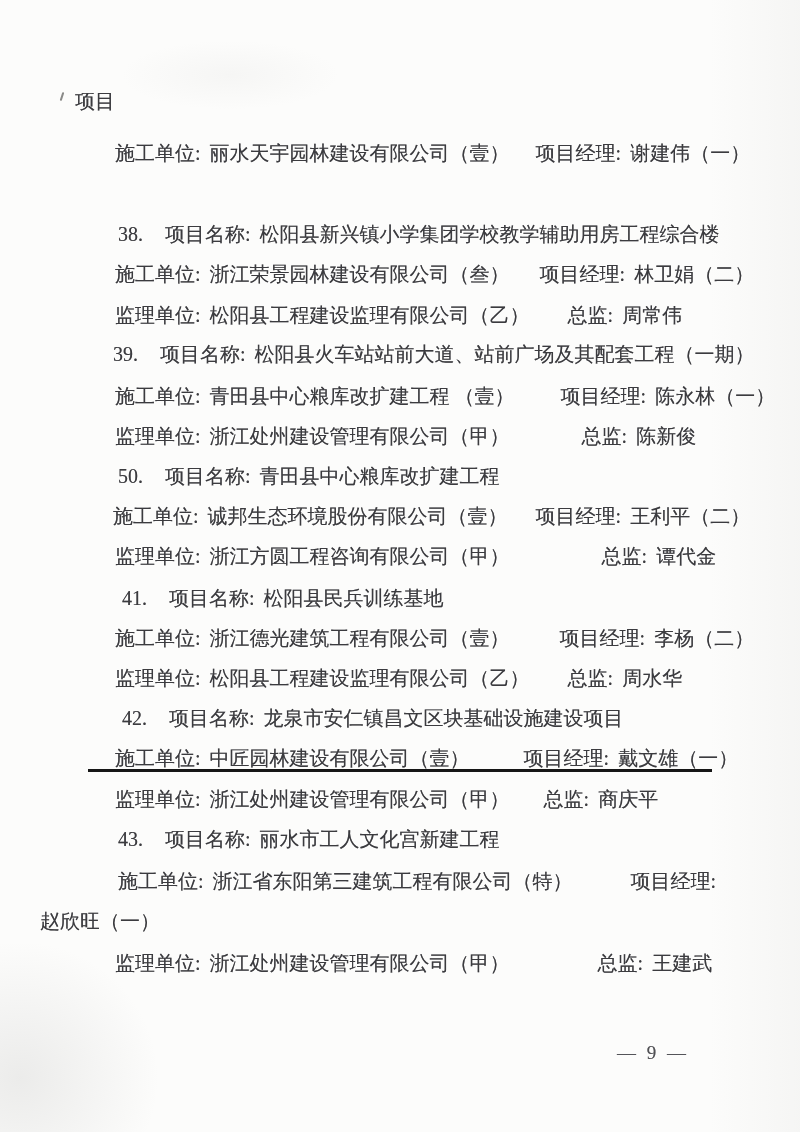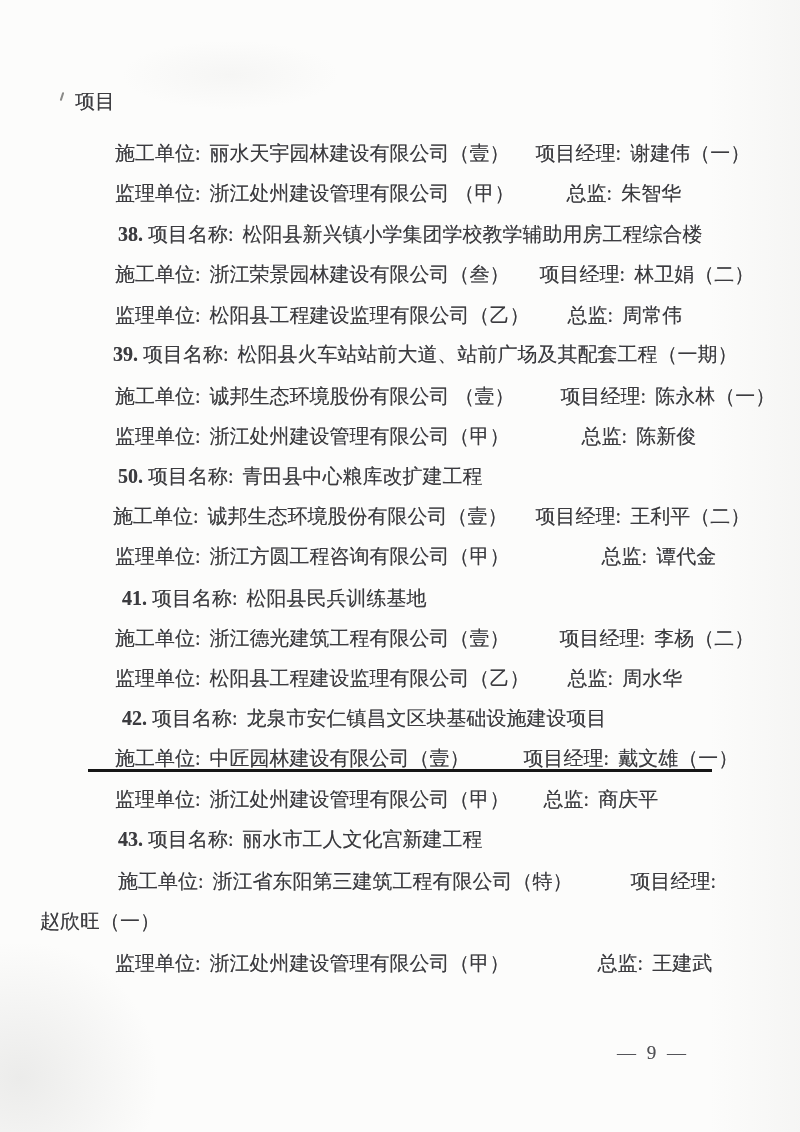--- a/index.html
+++ b/index.html
@@ -19,49 +19,48 @@
     background:radial-gradient(ellipse at 50% 50%, rgba(190,190,188,0.10), rgba(190,190,188,0) 70%); }
   .stray {
     position:absolute; left:61px; top:92px; width:2px; height:9px;
     background:#8a8a88; transform:rotate(18deg); border-radius:1px;
   }
   .line {
     position:absolute; font-size:20px; line-height:26px; white-space:nowrap;
     text-shadow:0 0 0.6px rgba(60,60,64,0.55);
   }
   .lbl { margin-right:9px;font-family:Liberation Serif, serif; }
-  .num { margin-right:5px;font-weight:bold; }
+  .num { margin-right:22px; }
   .g { display:inline-block; height:1px; }
   .rule { position:absolute; left:88px; top:769px; width:624px; height:3px; background:#161616; }
   .footer {
     position:absolute; top:1042px; left:617px; font-size:19px;
     color:#515155; letter-spacing:3px;
     text-shadow:0 0 0.6px rgba(80,80,84,0.5);
   }
 </style>
 </head>
 <body>
 
 <div class="page">
   <div class="smudge bl"></div>
   <div class="smudge re"></div>
   <div class="smudge tc"></div>
   <div class="stray"></div>
 
   <div class="line" style="top:88px;left:75px">项目</div>
 
   <div class="line" style="top:140px;left:115px"><span class="lbl">施工单位:</span><span>丽水天宇园林建设有限公司（壹）</span><span class="g" style="width:26px"></span><span class="lbl">项目经理:</span><span>谢建伟（一）</span></div>
-  <div class="line" style="top:180px;left:115px"><span class="lbl">监理单位:</span><span>浙江处州建设管理有限公司 （甲）</span><span class="g" style="width:52px"></span><span class="lbl">总监:</span><span>朱智华</span></div>
 
   <div class="line" style="top:221px;left:118px"><span class="num">38.</span><span class="lbl">项目名称:</span><span>松阳县新兴镇小学集团学校教学辅助用房工程综合楼</span></div>
   <div class="line" style="top:261px;left:115px"><span class="lbl">施工单位:</span><span>浙江荣景园林建设有限公司（叁）</span><span class="g" style="width:30px"></span><span class="lbl">项目经理:</span><span>林卫娟（二）</span></div>
   <div class="line" style="top:302px;left:115px"><span class="lbl">监理单位:</span><span>松阳县工程建设监理有限公司（乙）</span><span class="g" style="width:38px"></span><span class="lbl">总监:</span><span>周常伟</span></div>
 
   <div class="line" style="top:341px;left:113px"><span class="num">39.</span><span class="lbl">项目名称:</span><span>松阳县火车站站前大道、站前广场及其配套工程（一期）</span></div>
-  <div class="line" style="top:383px;left:115px"><span class="lbl">施工单位:</span><span>诚邦生态环境股份有限公司 （壹）</span><span class="g" style="width:46px"></span><span class="lbl">项目经理:</span><span>陈永林（一）</span></div>
+  <div class="line" style="top:383px;left:115px"><span class="lbl">施工单位:</span><span>青田县中心粮库改扩建工程 （壹）</span><span class="g" style="width:46px"></span><span class="lbl">项目经理:</span><span>陈永林（一）</span></div>
   <div class="line" style="top:423px;left:115px"><span class="lbl">监理单位:</span><span>浙江处州建设管理有限公司（甲）</span><span class="g" style="width:72px"></span><span class="lbl">总监:</span><span>陈新俊</span></div>
 
   <div class="line" style="top:463px;left:118px"><span class="num">50.</span><span class="lbl">项目名称:</span><span>青田县中心粮库改扩建工程</span></div>
   <div class="line" style="top:503px;left:113px"><span class="lbl">施工单位:</span><span>诚邦生态环境股份有限公司（壹）</span><span class="g" style="width:28px"></span><span class="lbl">项目经理:</span><span>王利平（二）</span></div>
   <div class="line" style="top:543px;left:115px"><span class="lbl">监理单位:</span><span>浙江方圆工程咨询有限公司（甲）</span><span class="g" style="width:92px"></span><span class="lbl">总监:</span><span>谭代金</span></div>
 
   <div class="line" style="top:585px;left:122px"><span class="num">41.</span><span class="lbl">项目名称:</span><span>松阳县民兵训练基地</span></div>
   <div class="line" style="top:665px;left:115px"><span class="lbl">监理单位:</span><span>松阳县工程建设监理有限公司（乙）</span><span class="g" style="width:38px"></span><span class="lbl">总监:</span><span>周水华</span></div>
   <div class="line" style="top:625px;left:115px"><span class="lbl">施工单位:</span><span>浙江德光建筑工程有限公司（壹）</span><span class="g" style="width:50px"></span><span class="lbl">项目经理:</span><span>李杨（二）</span></div>
 

